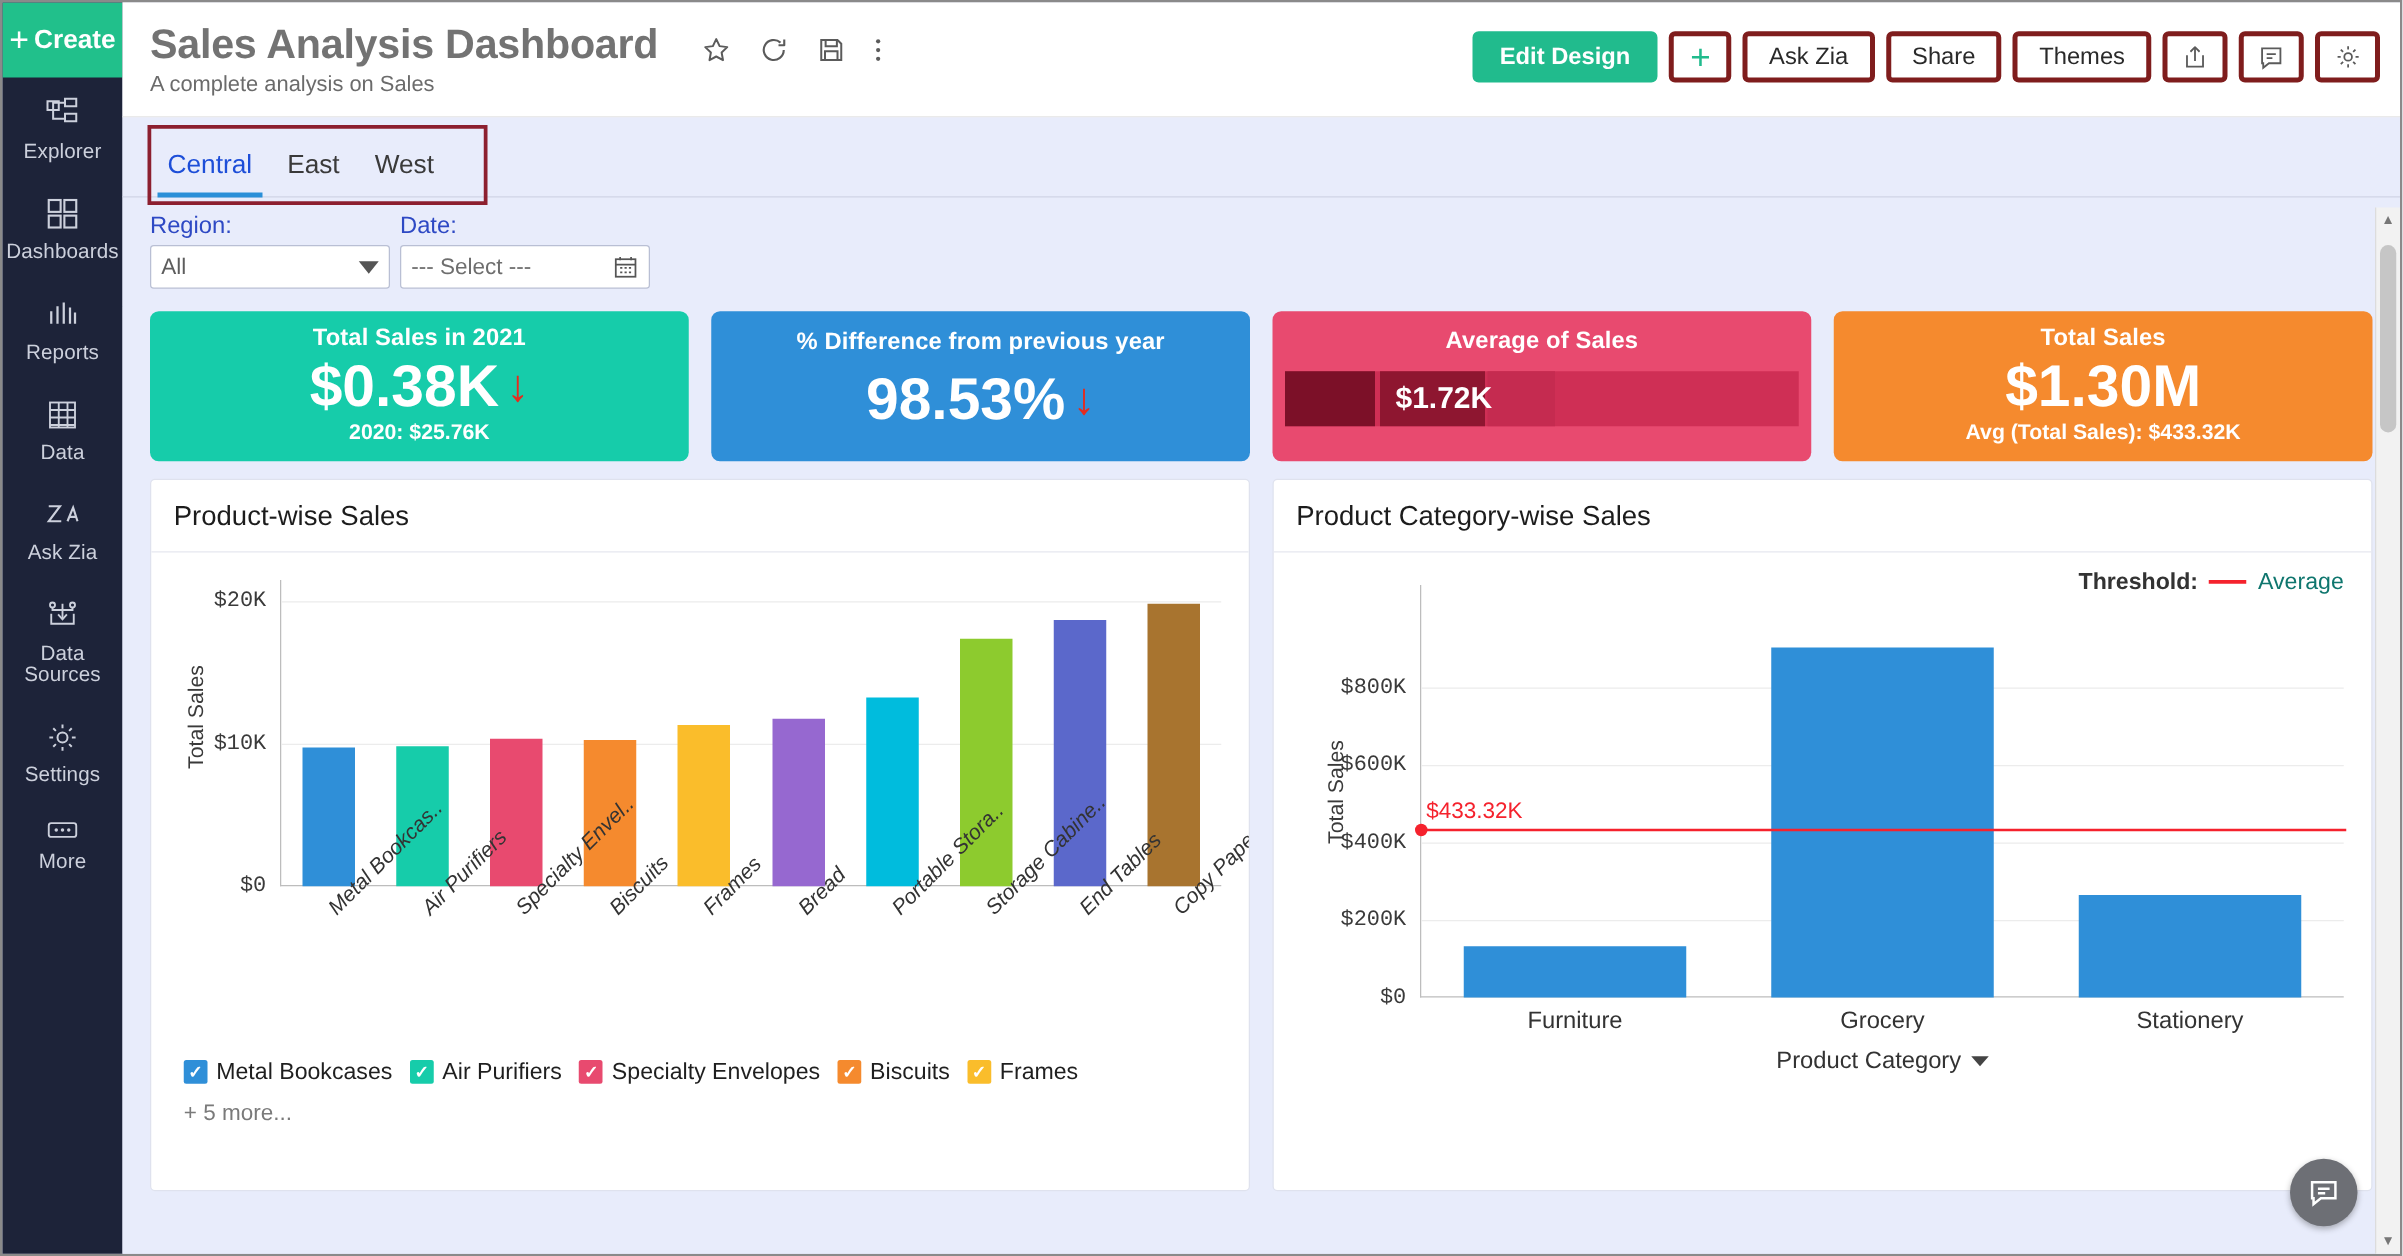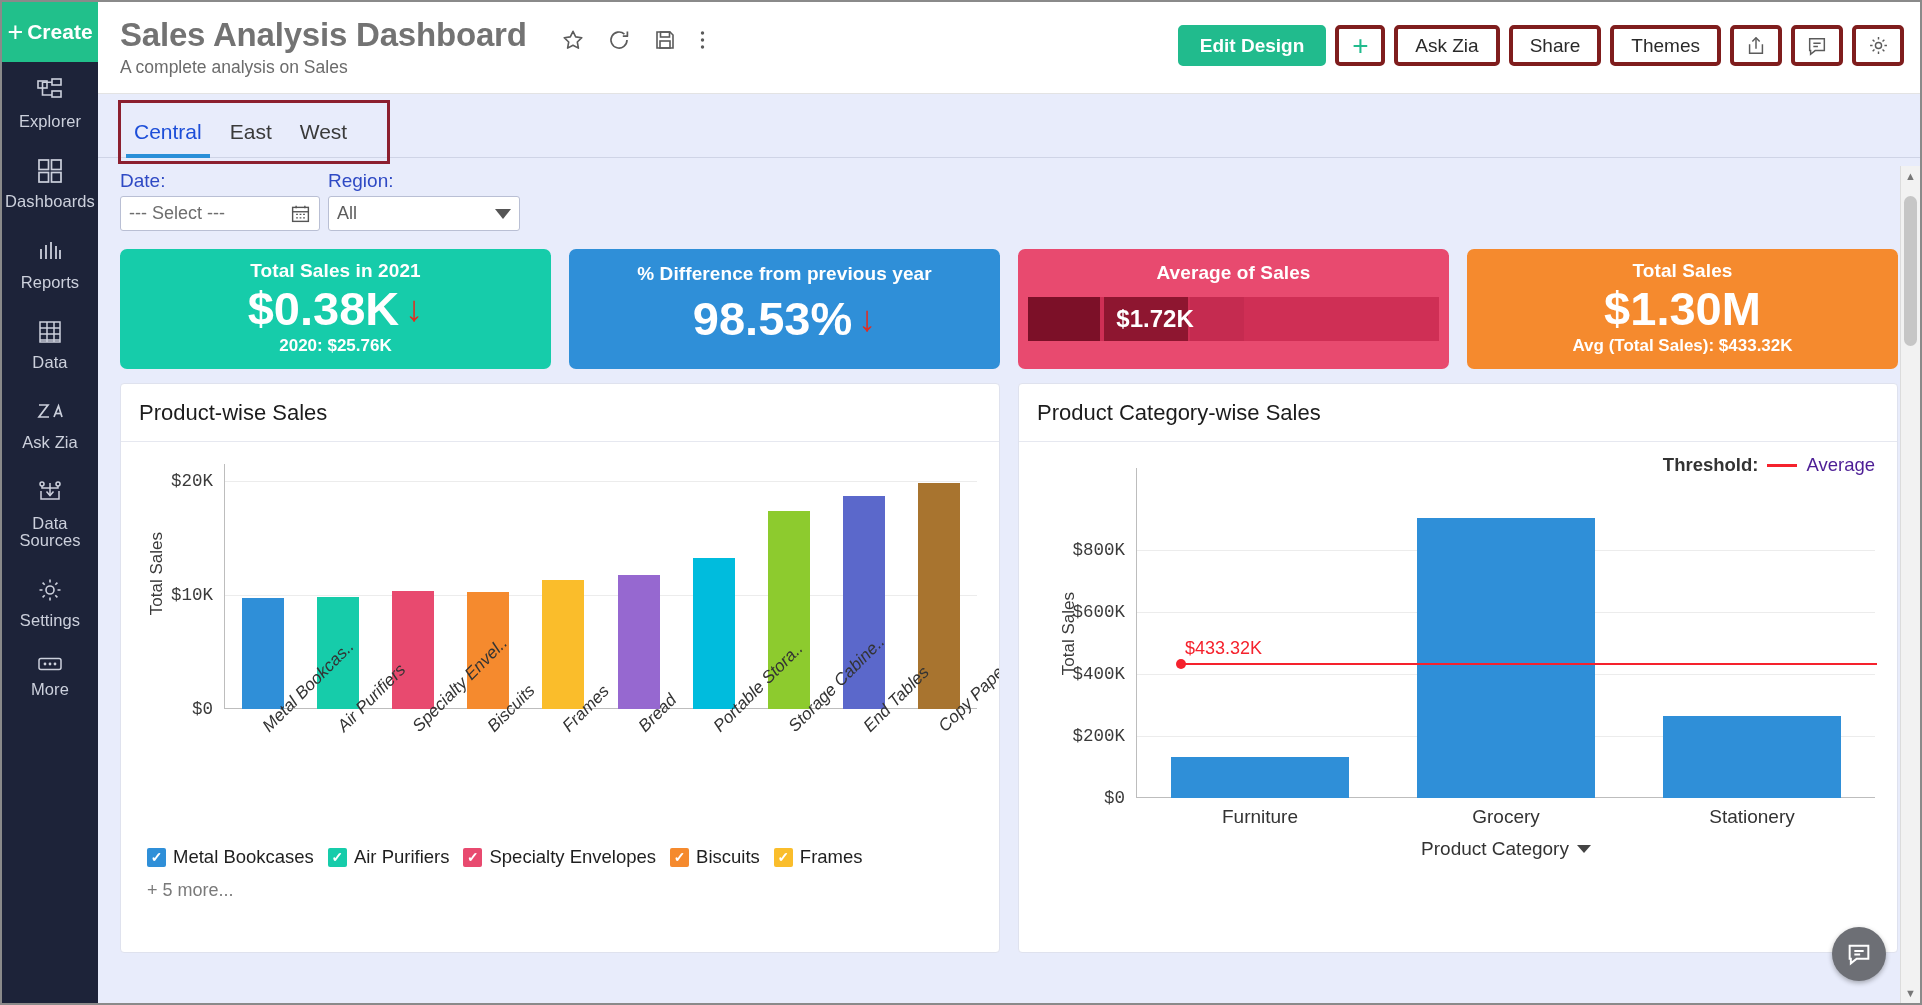--- a/index.html
+++ b/index.html
@@ -186,26 +186,26 @@
   .legend-txt { font-size: 18.5px; color: #1f1f1f; }
   .legend-more { margin-top: 12px; font-size: 18px; color: #7a7a7a; cursor: pointer; }
 
   
   .threshold-leg {
     position: absolute; right: 22px; top: 12px; display: flex; align-items: center; gap: 9px;
     font-size: 18.5px;
   }
   .threshold-leg .tl-lbl { color: #333; font-weight: 700; }
   .threshold-leg .tl-line { width: 30px; height: 3px; background: #f5222d; }
-  .threshold-leg .tl-name { color: #4c1d95; }
+  .threshold-leg .tl-name { color: #0f766e; }
   .plotB { position: absolute; left: 118px; right: 22px; top: 58px; height: 298px; }
   .barsB { position: absolute; inset: 0; display: flex; align-items: flex-end; }
   .barB-slot { flex: 1; display: flex; justify-content: center; align-items: flex-end; height: 100%; }
   .barB { width: 72%; background: #2f8fd8; cursor: pointer; }
-  .thr-line { position: absolute; left: 0; right: -2px; height: 2px; background: #f5222d; z-index: 3; margin-left: 44px; }
+  .thr-line { position: absolute; left: 0; right: -2px; height: 2px; background: #f5222d; z-index: 3; }
   .thr-dot { position: absolute; left: -5px; top: -4px; width: 10px; height: 10px; border-radius: 50%; background: #f5222d; }
   .thr-lbl { position: absolute; left: 4px; bottom: 6px; font-size: 18px; color: #f5222d; white-space: nowrap; }
   .xlabB-wrap { position: absolute; left: 118px; right: 22px; top: 364px; display: flex; }
   .xlabB { flex: 1; text-align: center; font-size: 19px; color: #333; }
   .xtitleB {
     position: absolute; left: 118px; right: 22px; top: 396px;
     display: flex; align-items: center; justify-content: center; gap: 8px;
     font-size: 19px; color: #333; cursor: pointer;
   }
   .chev { width: 0; height: 0; border-left: 7px solid transparent; border-right: 7px solid transparent; border-top: 8px solid #444; }
@@ -422,38 +422,38 @@
       <div class="tabstrip-box"></div>
       <div class="tabstrip">
         <div class="tab active">Central</div>
         <div class="tab">East</div>
         <div class="tab">West</div>
       </div>
     </div>
 
     <div class="filters">
       <div class="filter">
+        <div class="filter-label">Region:</div>
+        <div class="filter-ctl sel">
+          <span>All</span>
+          <span class="caret"></span>
+        </div>
+      </div>
+      <div class="filter">
         <div class="filter-label">Date:</div>
         <div class="filter-ctl date">
           <span>--- Select ---</span>
           <span class="cal-ico">
             <svg viewBox="0 0 24 24" fill="none" stroke="#555" stroke-width="1.6">
               <rect x="3" y="5" width="18" height="16"></rect>
                 <path d="M3 10h18"></path>
               <path d="M7 3v3M17 3v3"></path>
               <path d="M7 13h2M11 13h2M15 13h2M7 17h2M11 17h2M15 17h2"></path>
             </svg>
           </span>
-        </div>
-      </div>
-      <div class="filter">
-        <div class="filter-label">Region:</div>
-        <div class="filter-ctl sel">
-          <span>All</span>
-          <span class="caret"></span>
         </div>
       </div>
     </div>
 
     <div class="canvas">
 
       <div class="kpi-row">
 
         <div class="kpi k1">
           <div class="kpi-title">Total Sales in 2021</div>

